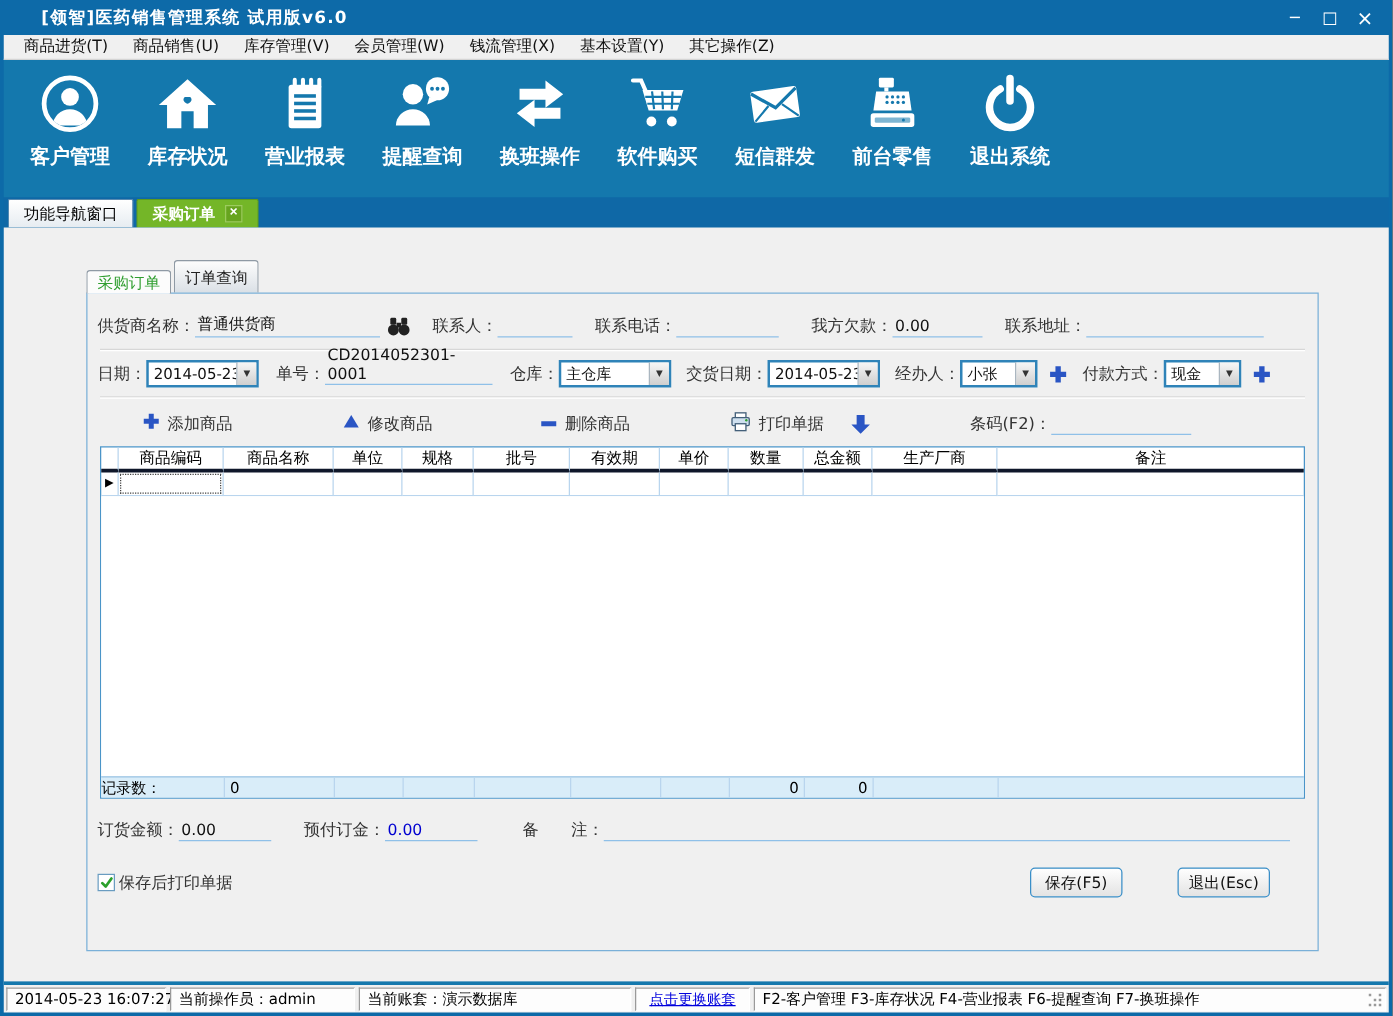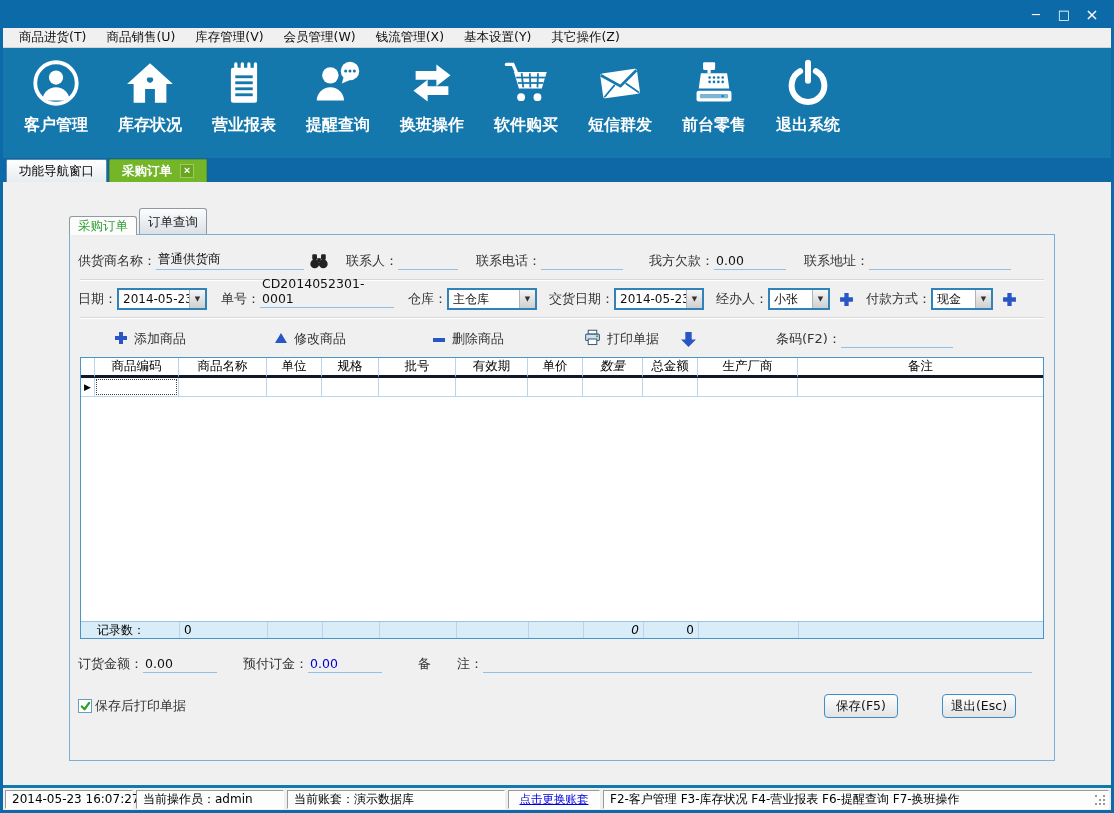--- a/index.html
+++ b/index.html
@@ -63,23 +63,23 @@
          flex-direction:column; margin:0 2px; }
   .grow{ display:flex; }
   .gcell{ border-right:1px solid #b9d5ee; font-size:12.5px; display:flex; align-items:center;
           justify-content:center; overflow:hidden; white-space:nowrap; }
   .ghead .gcell{ height:20px; border-bottom:3px solid #0f172a; color:#000; }
   .gdata .gcell{ height:19px; border-bottom:1px solid #b9d5ee; }
   .gfoot{ background:#d9edf9; border-top:1px solid #9cc3e4; }
   .gfoot .gcell{ height:16px; font-size:12px; color:#000; }
   .w-sel{ width:14px; flex:none; } .w0{ width:84px; flex:none; } .w1{ width:88px; flex:none; }
   .w2{ width:55px; flex:none; } .w3{ width:57px; flex:none; } .w4{ width:77px; flex:none; }
-  .w5{ width:72px; flex:none; } .w6{ width:55px; flex:none; } .w7{ width:60px; flex:none;font-style:italic; }
+  .w5{ width:72px; flex:none; } .w6{ width:55px; flex:none; } .w7{ width:60px; flex:none; }
   .w8{ width:55px; flex:none; } .w9{ width:100px; flex:none; } .w10{ flex:1; border-right:none; }
-  .wfoot0{ width:99px; flex:none; justify-content:flex-start; padding-left:16px; }
+  .wfoot0{ width:99px; flex:none; justify-content:flex-start; padding-left:0; }
   .gbody{ flex:1; background:#fff; }
   .row-ind{ color:#000; font-size:9px; }
   .cell-focus{ outline:1px dotted #444; outline-offset:-2px; width:100%; height:100%; }
   .al{ justify-content:flex-start; padding-left:4px; } .ar{ justify-content:flex-end; padding-right:4px; }
   
   .totals{ display:flex; align-items:center; height:26px; margin-top:12px; font-size:13px; color:#333; }
   .blue-val{ color:#0000d0; }
   .bottomrow{ display:flex; align-items:center; margin-top:16px; height:26px; }
   .chk{ display:flex; align-items:center; font-size:13px; color:#333; gap:3px; }
   .chkbox{ width:14px; height:14px; border:1px solid #6a9cc0; background:#fff;
@@ -99,20 +99,21 @@
   .grip{ position:absolute; right:2px; bottom:2px; width:11px; height:11px; }
   .grip::after{ content:""; position:absolute; left:0; top:0; width:2px; height:2px; background:#9a9a9a;
     box-shadow:8px 0 #9a9a9a, 8px 4px #9a9a9a, 8px 8px #9a9a9a, 4px 4px #9a9a9a, 4px 8px #9a9a9a, 0 8px #9a9a9a; }
 </style>
 </head>
 <body>
 
 <div class="window">
 
   <div class="titlebar">
+    <span class="title">[领智]医药销售管理系统  试用版v6.0</span>
     <div class="win-controls">
       <span class="win-btn">─</span>
       <span class="win-btn">□</span>
       <span class="win-btn" style="font-size:16px;">×</span>
     </div>
   </div>
 
   <div class="menubar">
     <span class="menu-item">商品进货(T)</span>
     <span class="menu-item">商品销售(U)</span>

